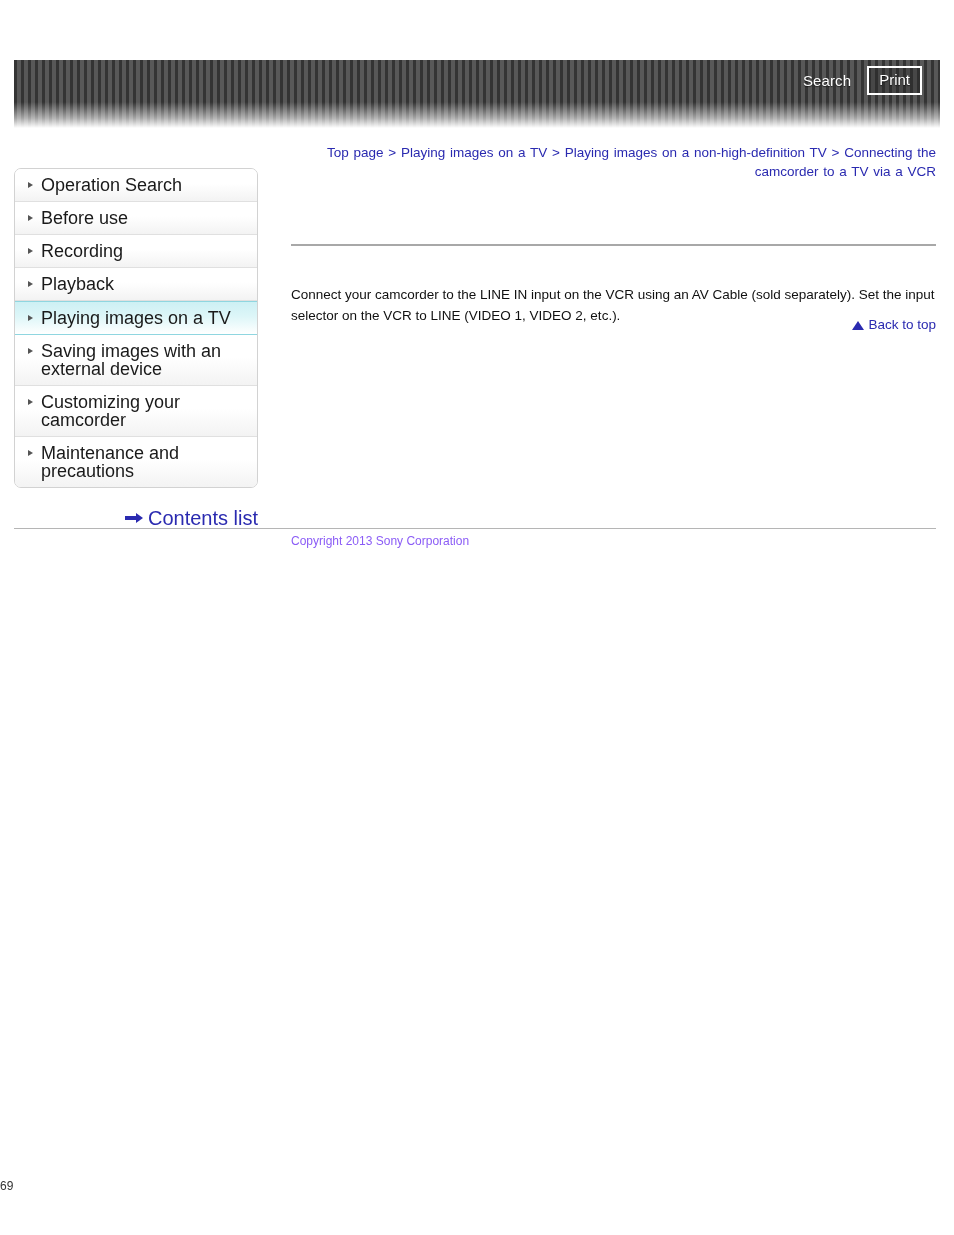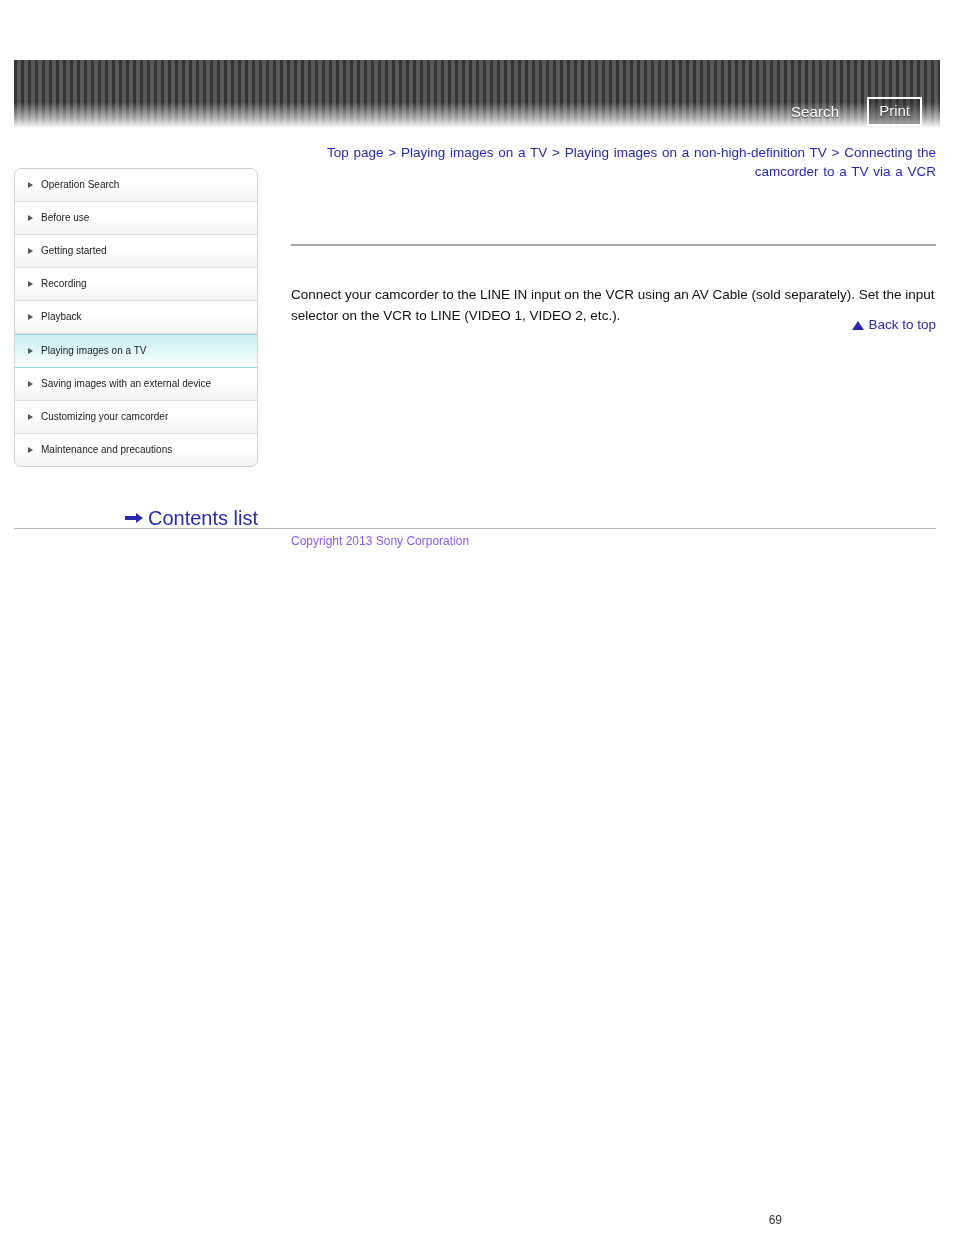--- a/index.html
+++ b/index.html
@@ -29,24 +29,24 @@
         rgba(255,255,255,0) 42px,
         rgba(255,255,255,0.55) 58px,
         rgba(255,255,255,1) 68px),
       repeating-linear-gradient(to right,
         #343434 0px, #343434 3px,
         #585858 3px, #585858 7px);
   }
   .banner-actions {
     position: absolute;
     right: 18px;
-    top: 37px;
+    top: 6px;
     display: flex;
     align-items: center;
-    gap: 28px;
+    gap: 16px;
   }
   .search-link {
     color: #ffffff;
     font-size: 15px;
     line-height: 18px;
     letter-spacing: 0.1px;
     text-shadow: 0 1px 1px rgba(0,0,0,0.6);
   }
   .print-button {
     display: inline-block;
@@ -86,21 +86,21 @@
   }
   .nav-item {
     position: relative;
     display: flex;
     align-items: flex-start;
     min-height: 31px;
     padding: 7px 10px 7px 26px;
     box-sizing: border-box;
     border-bottom: 1px solid #e0e0e0;
     background: linear-gradient(to bottom, #ffffff 0%, #ffffff 45%, #f3f3f3 100%);
-    font-size: 10px;
+    font-size: 18px;
     line-height: 18px;
     color: #1a1a1a;
   }
   .nav-item:last-child {
     border-bottom: none;
   }
   .nav-item.active {
     background: linear-gradient(to bottom, #cdf0f4 0%, #ddf6f8 45%, #ffffff 100%);
     border-top: 1px solid #8fd6e0;
     border-bottom: 1px solid #8fd6e0;
@@ -221,25 +221,24 @@
     text-align: left;
     font-size: 12px;
     line-height: 18px;
     color: #8b5cf6;
   }
   .page-number {
     position: absolute;
     left: 0;
     top: 1178px;
     width: 782px;
-    text-align: right;
+    text-align: left;
     font-size: 12px;
     line-height: 16px;
     color: #333333;
-    margin-top: 34px;
   }
 </style>
 </head>
 <body>
 
 <div class="banner">
   <div class="banner-actions">
     <span class="search-link">Search</span>
     <span class="print-button">Print</span>
   </div>
@@ -251,24 +250,20 @@
   <div class="nav-item">
     <span class="nav-bullet"></span>
     <span class="nav-label">Operation Search</span>
   </div>
   <div class="nav-item">
     <span class="nav-bullet"></span>
     <span class="nav-label">Before use</span>
   </div>
   <div class="nav-item">
     <span class="nav-bullet"></span>
-    <span class="nav-label">Getting started</span>
-  </div>
-  <div class="nav-item">
-    <span class="nav-bullet"></span>
     <span class="nav-label">Recording</span>
   </div>
   <div class="nav-item">
     <span class="nav-bullet"></span>
     <span class="nav-label">Playback</span>
   </div>
   <div class="nav-item active">
     <span class="nav-bullet"></span>
     <span class="nav-label">Playing images on a TV</span>
   </div>

